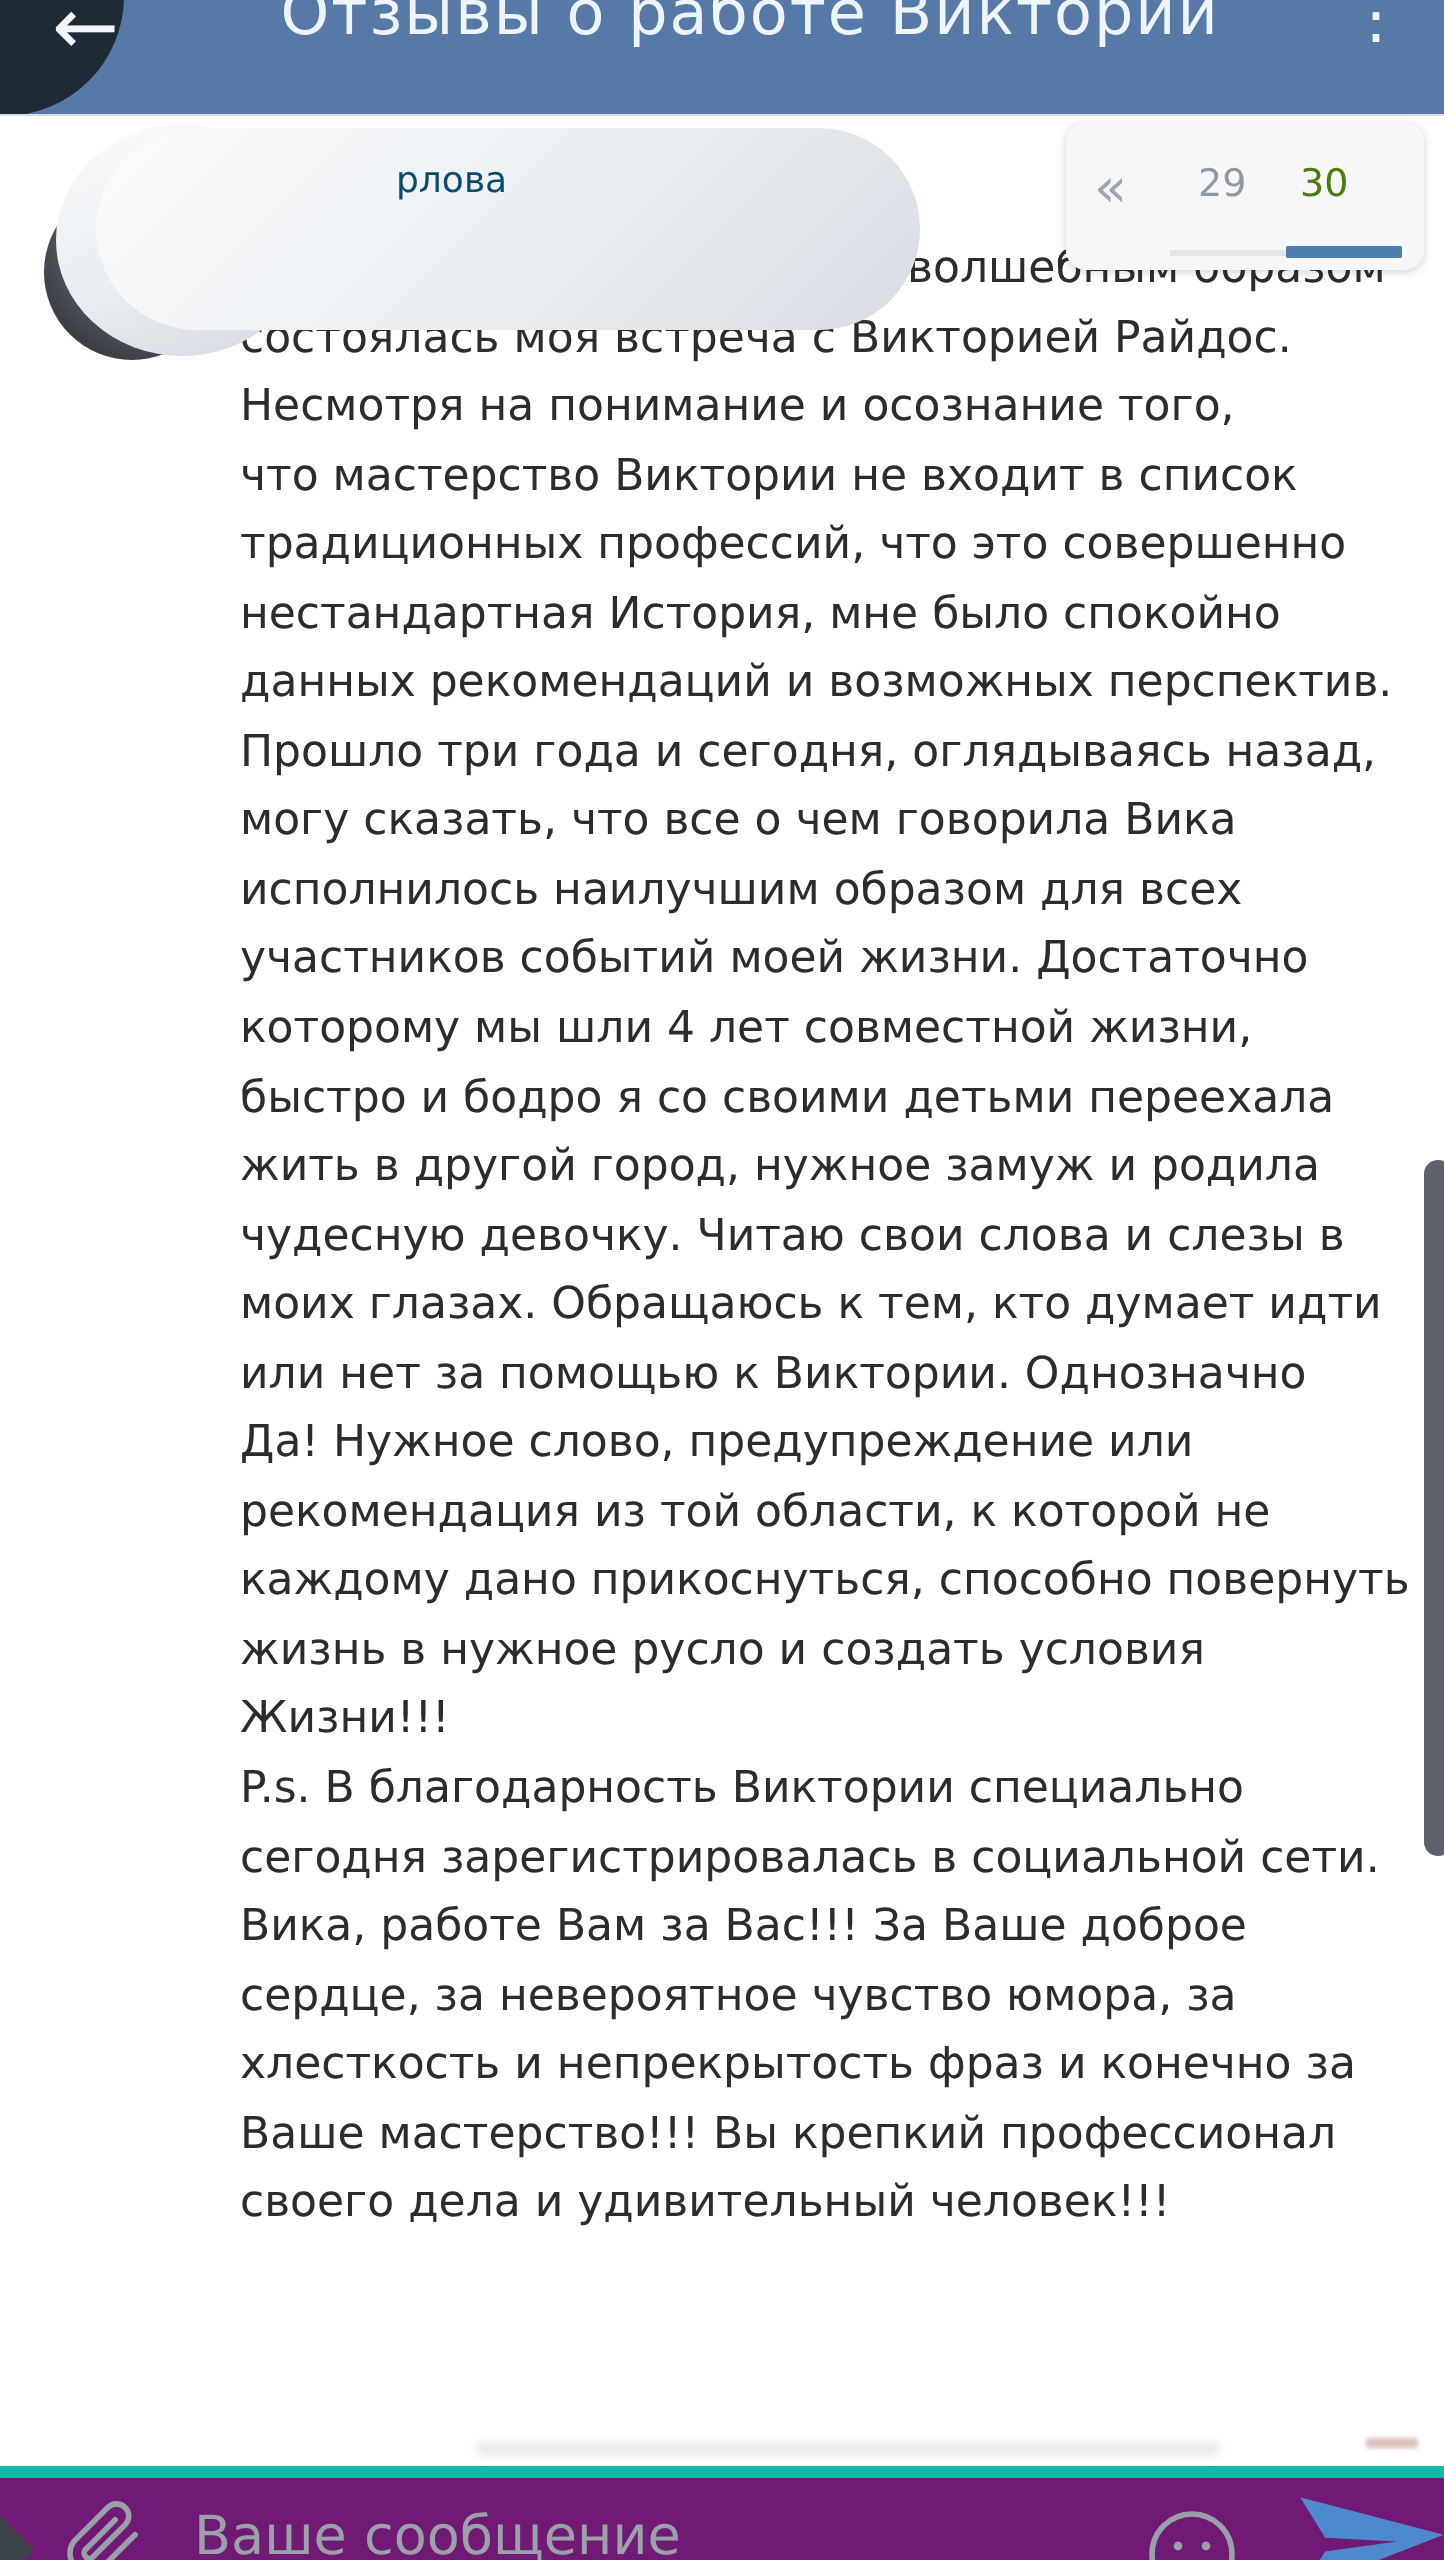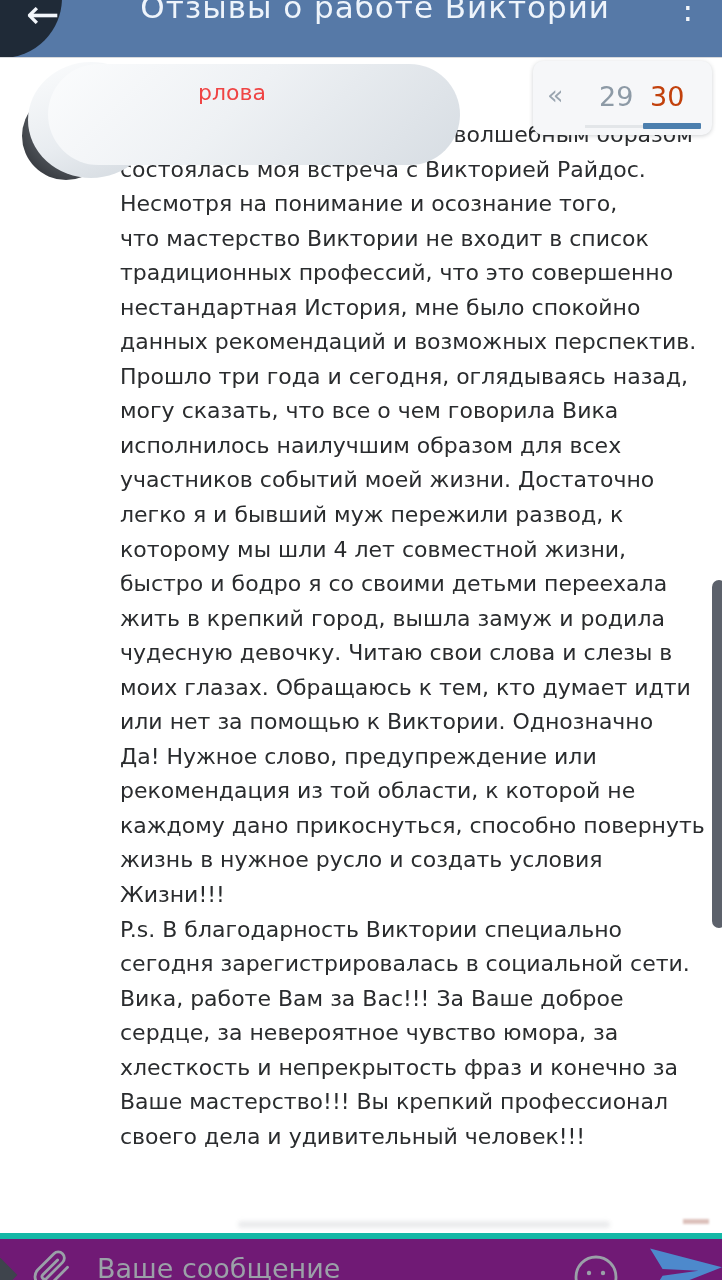--- a/index.html
+++ b/index.html
@@ -46,34 +46,34 @@
     border-radius:54px;z-index:7;
     background:linear-gradient(135deg,#fbfcfd 0%,#eef1f4 45%,#d7dde3 100%);
   }
   .redact-blob2{
     position:absolute;left:28px;top:62px;width:126px;height:116px;
     border-radius:50%;z-index:7;
     background:linear-gradient(160deg,#fbfcfd 0%,#e8ecf0 60%,#d3d9df 100%);
   }
   .sender-name{
     position:absolute;left:198px;top:80px;z-index:8;
-    color:#ef4444;font-size:22px;
+    color:#0c4a6e;font-size:18px;
   }
   
   .pager{
     position:absolute;left:533px;top:61px;width:179px;height:74px;z-index:10;
     background:#f6f7f9;border-radius:10px;
     box-shadow:0 1px 4px rgba(40,50,60,.22);
   }
   .pg-prev{
     position:absolute;left:14px;top:18px;color:#9aa5b0;font-size:27px;cursor:pointer;
   }
-  .pg-num{position:absolute;top:20px;font-size:27px;cursor:pointer;text-align:center;}
+  .pg-num{position:absolute;top:20px;font-size:19px;cursor:pointer;text-align:center;}
   .pg-29{left:66px;color:#8d9aa6;}
-  .pg-30{left:117px;color:#c2410c;}
+  .pg-30{left:117px;color:#4d7c0f;}
   .pg-track{
     position:absolute;left:52px;top:64px;width:58px;height:3px;background:#e3e6e9;
   }
   .pg-active-bar{
     position:absolute;left:110px;top:62px;width:58px;height:6px;background:#4c7fae;
     border-radius:1px;
   }
   
   .scroll-thumb{
     position:absolute;left:712px;top:580px;width:14px;height:348px;
@@ -121,24 +121,23 @@
       <div>состоялась моя встреча с Викторией Райдос.</div>
       <div>Несмотря на понимание и осознание того,</div>
       <div>что мастерство Виктории не входит в список</div>
       <div>традиционных профессий, что это совершенно</div>
       <div>нестандартная История, мне было спокойно</div>
       <div>данных рекомендаций и возможных перспектив.</div>
       <div>Прошло три года и сегодня, оглядываясь назад,</div>
       <div>могу сказать, что все о чем говорила Вика</div>
       <div>исполнилось наилучшим образом для всех</div>
       <div>участников событий моей жизни. Достаточно</div>
-      <div>легко я и бывший муж пережили развод, к</div>
       <div>которому мы шли 4 лет совместной жизни,</div>
       <div>быстро и бодро я со своими детьми переехала</div>
-      <div>жить в крепкий город, вышла замуж и родила</div>
+      <div>жить в другой город, нужное замуж и родила</div>
       <div>чудесную девочку. Читаю свои слова и слезы в</div>
       <div>моих глазах. Обращаюсь к тем, кто думает идти</div>
       <div>или нет за помощью к Виктории. Однозначно</div>
       <div>Да! Нужное слово, предупреждение или</div>
       <div>рекомендация из той области, к которой не</div>
       <div>каждому дано прикоснуться, способно повернуть</div>
       <div>жизнь в нужное русло и создать условия</div>
       <div>Жизни!!!</div>
       <div>P.s. В благодарность Виктории специально</div>
       <div>сегодня зарегистрировалась в социальной сети.</div>

